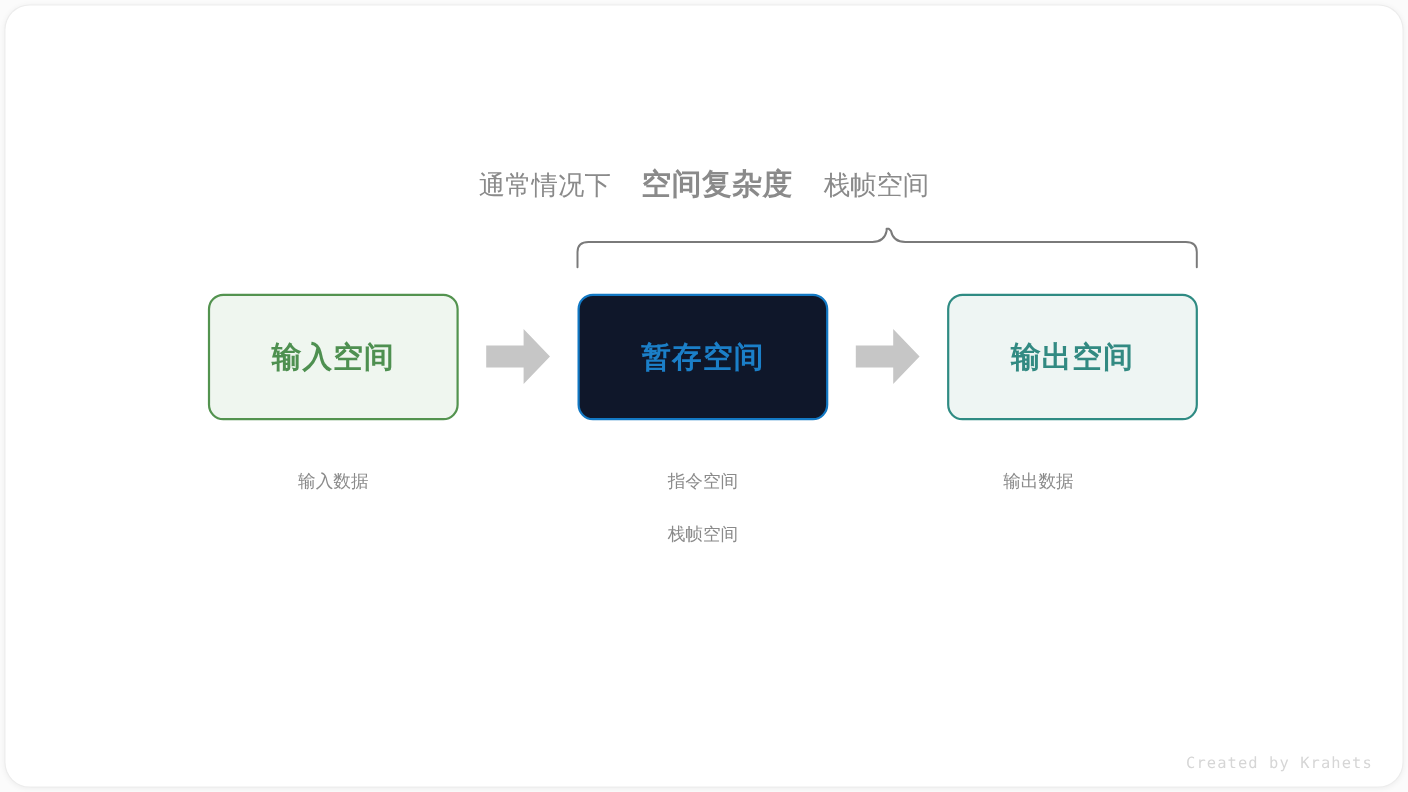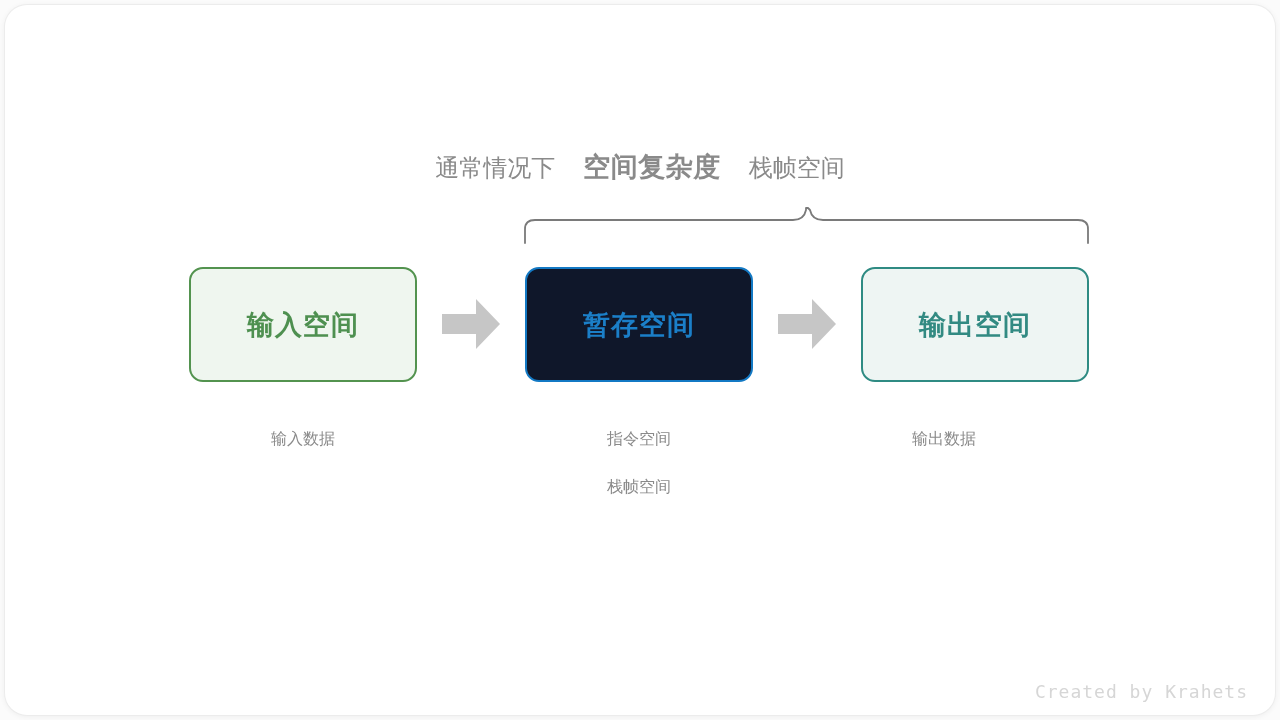--- a/index.html
+++ b/index.html
@@ -113,21 +113,21 @@
   .cap-output { left: 830px; top: 415px; }
   .caption-line { white-space: nowrap; }
 
   
   .watermark {
     position: absolute;
     right: 32px;
     bottom: 18px;
     color: #d6d6d6;
     font-family: "DejaVu Sans Mono", "Liberation Mono", monospace;
-    font-size: 18px;
+    font-size: 14px;
     letter-spacing: 1px;
     margin-left: 42px;
   }
 </style>
 </head>
 <body>
 
 <div id="canvas">
   <div class="card"></div>
 

